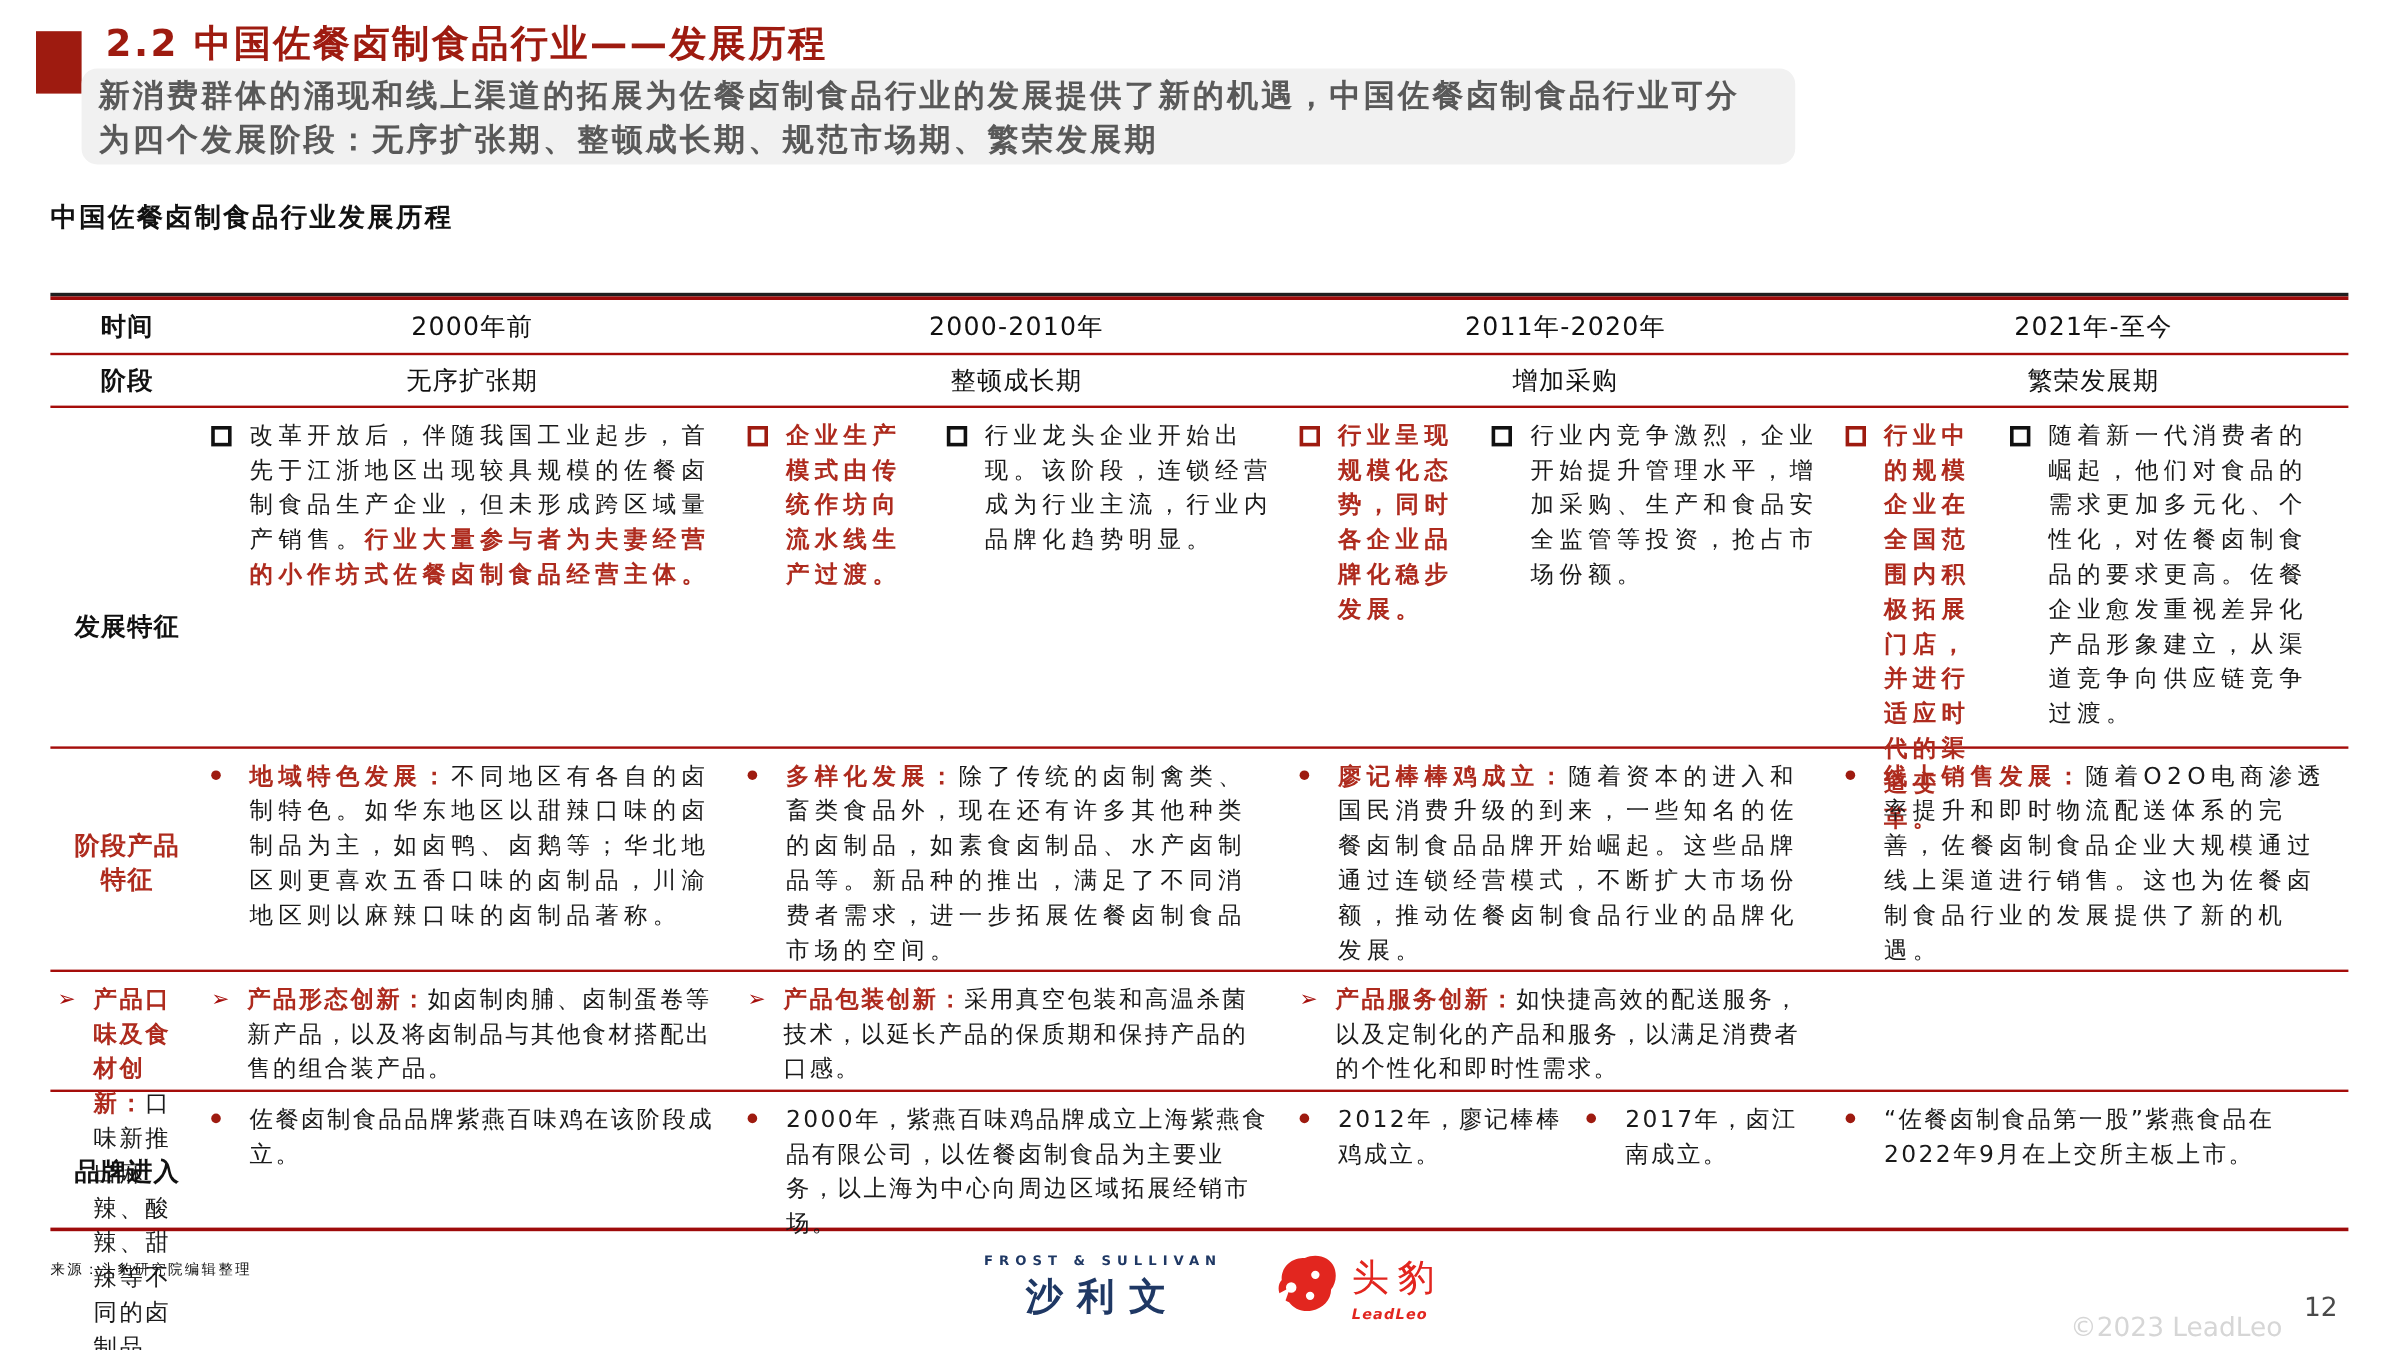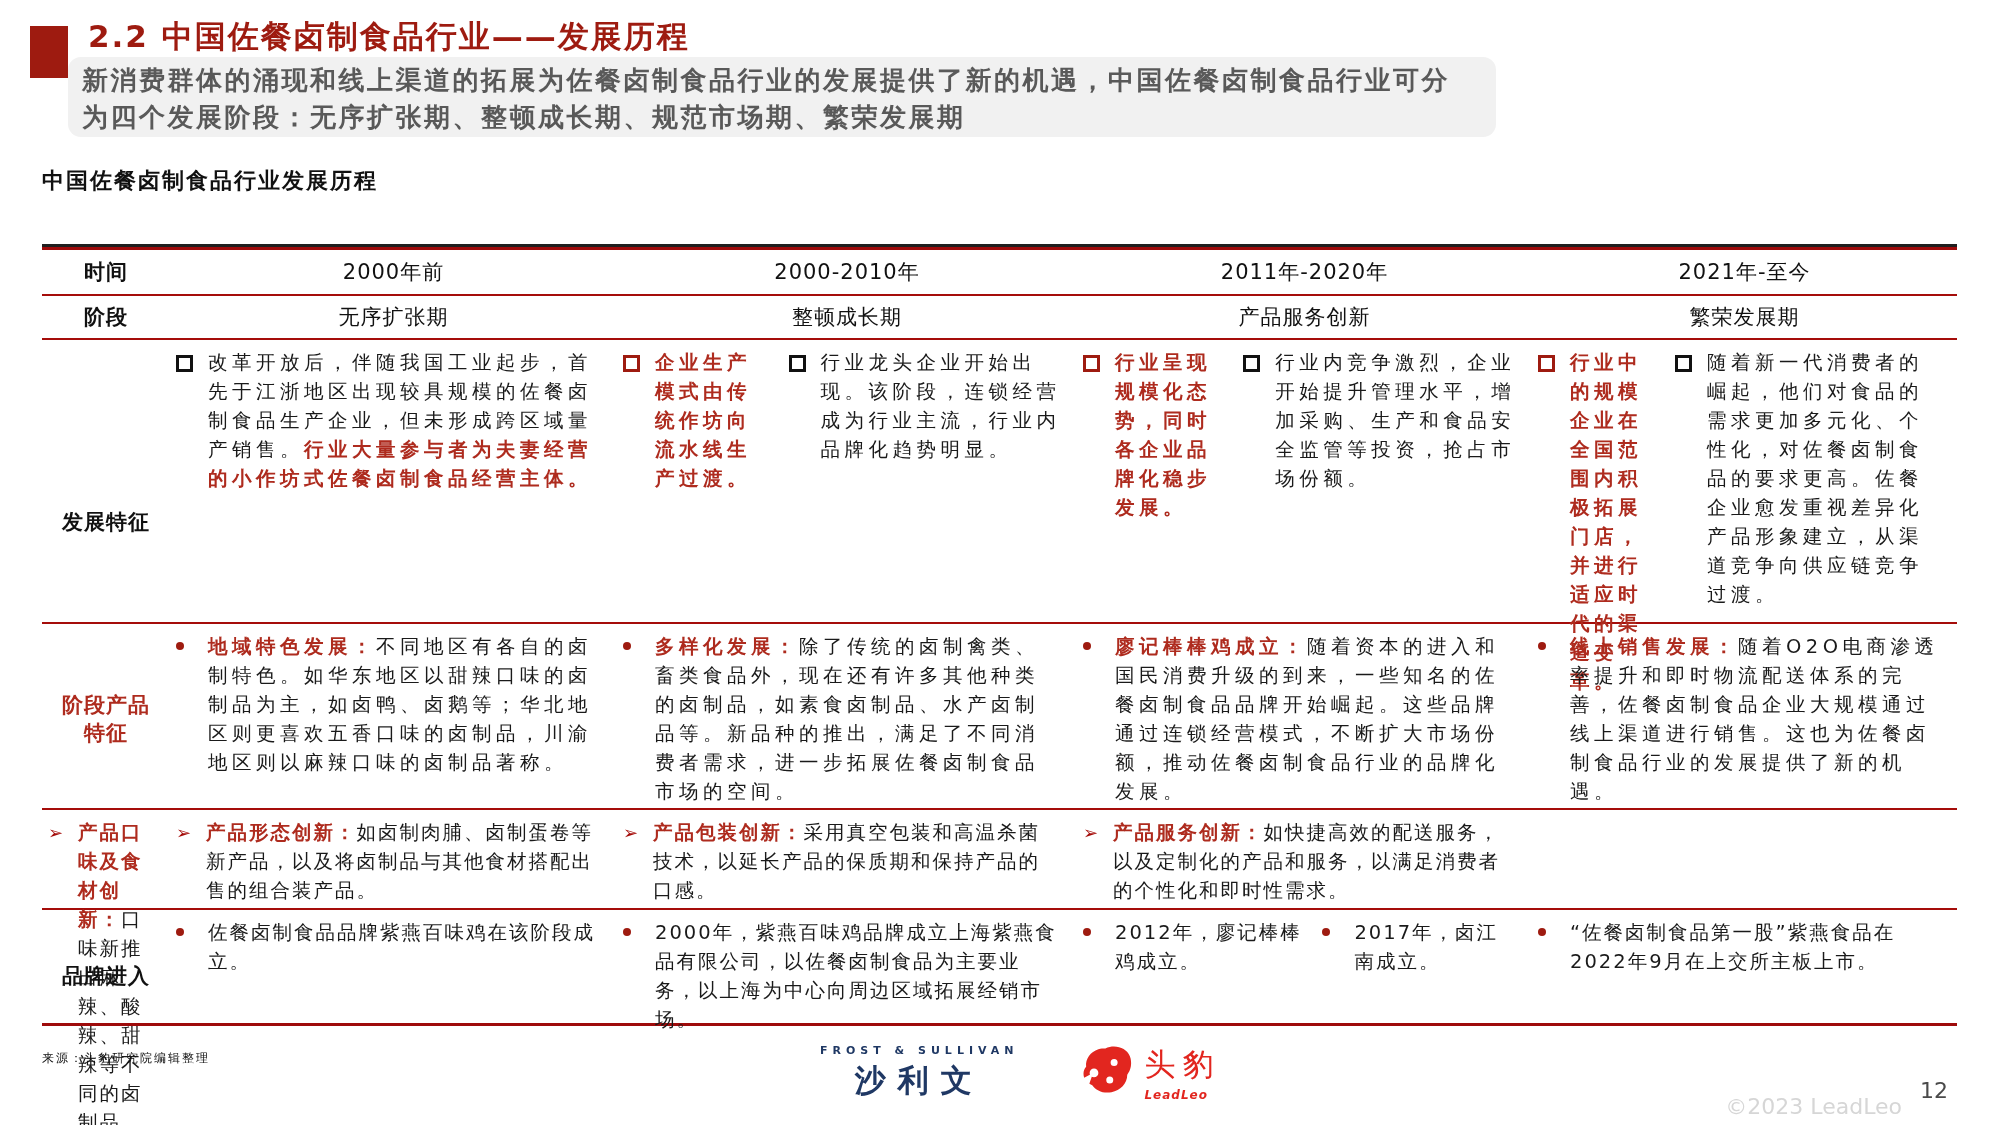--- a/index.html
+++ b/index.html
@@ -34,21 +34,21 @@
   .marker{flex:0 0 32px;display:flex;justify-content:flex-start;}
   .marker.square::before{content:"";display:block;width:11px;height:11px;border:3.5px solid #111;margin-top:7px;}
   .marker.square.red::before{border-color:#9E1B10;}
   .marker.dot::before{content:"";display:block;width:8px;height:8px;border-radius:50%;background:#9E1B10;margin-top:10px;}
   .marker.arrow{color:#A50D0A;font-size:18px;line-height:29px;flex-basis:30px;}
   .btext{flex:1;font-size:19.5px;line-height:29px;color:#1a1a1a;letter-spacing:4.5px;}
   .row-innovation .btext,.row-brand .btext{letter-spacing:2px;}
   .btext .r{color:#AE2B1E;font-weight:bold;}
   
   .source-note{position:absolute;left:42px;top:1050px;font-size:12px;color:#111;letter-spacing:2px;}
-  .logos{position:absolute;left:820px;top:1044px;display:flex;align-items:flex-start;gap:62px;}
+  .logos{position:absolute;left:820px;top:1044px;display:flex;align-items:flex-start;gap:44px;}
   .frost{text-align:center;color:#1F3864;}
   .frost-en{font-size:11px;font-weight:bold;letter-spacing:5px;}
   .frost-cn{font-size:31px;font-weight:bold;letter-spacing:12px;margin-top:3px;}
   .leadleo{display:flex;align-items:flex-start;gap:8px;}
   .ll-text{display:flex;flex-direction:column;}
   .ll-cn{font-size:31px;font-weight:normal;color:#E2261F;letter-spacing:7px;}
   .ll-en{font-size:12px;font-weight:bold;font-style:italic;color:#E2261F;margin-top:2px;letter-spacing:1px;}
   .page-num{position:absolute;right:52px;top:1078px;font-size:22px;color:#4a4a4a;}
   .copyright{position:absolute;right:98px;top:1094px;font-size:22px;color:#D6D6D6;}
 </style>
@@ -72,21 +72,21 @@
     <div class="hcell">2000年前</div>
     <div class="hcell">2000-2010年</div>
     <div class="hcell">2011年-2020年</div>
     <div class="hcell">2021年-至今</div>
   </div>
 
   <div class="trow row-stage">
     <div class="rlabel">阶段</div>
     <div class="hcell">无序扩张期</div>
     <div class="hcell">整顿成长期</div>
-    <div class="hcell">产品服务创新</div>
+    <div class="hcell">增加采购</div>
     <div class="hcell">繁荣发展期</div>
   </div>
 
   <div class="trow row-features">
     <div class="rlabel">发展特征</div>
     <div class="cell">
         <div class="bullet">
           <span class="marker square"></span>
           <div class="btext"><span class="n">改革开放后，伴随我国工业起步，首先于江浙地区出现较具规模的佐餐卤制食品生产企业，但未形成跨区域量产销售。</span><span class="r">行业大量参与者为夫妻经营的小作坊式佐餐卤制食品经营主体。</span></div>
         </div>

